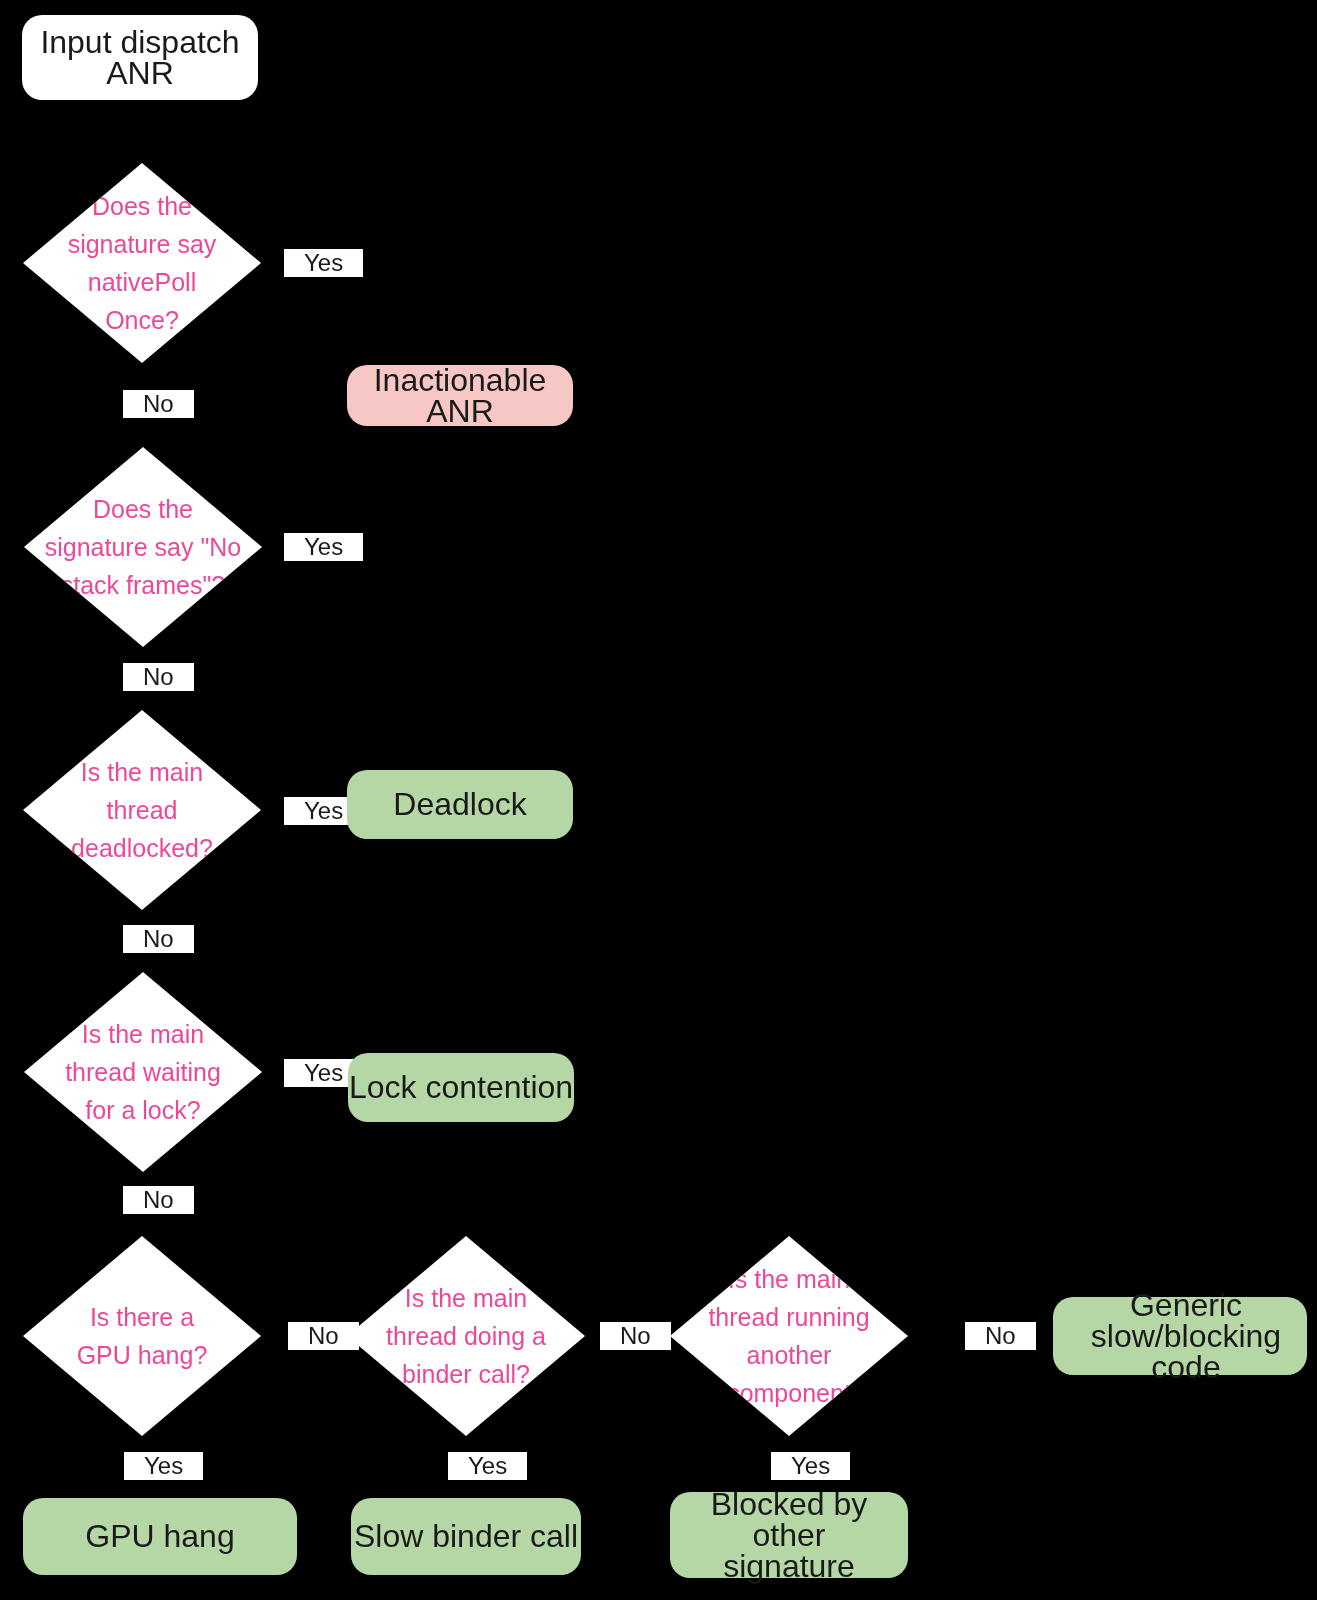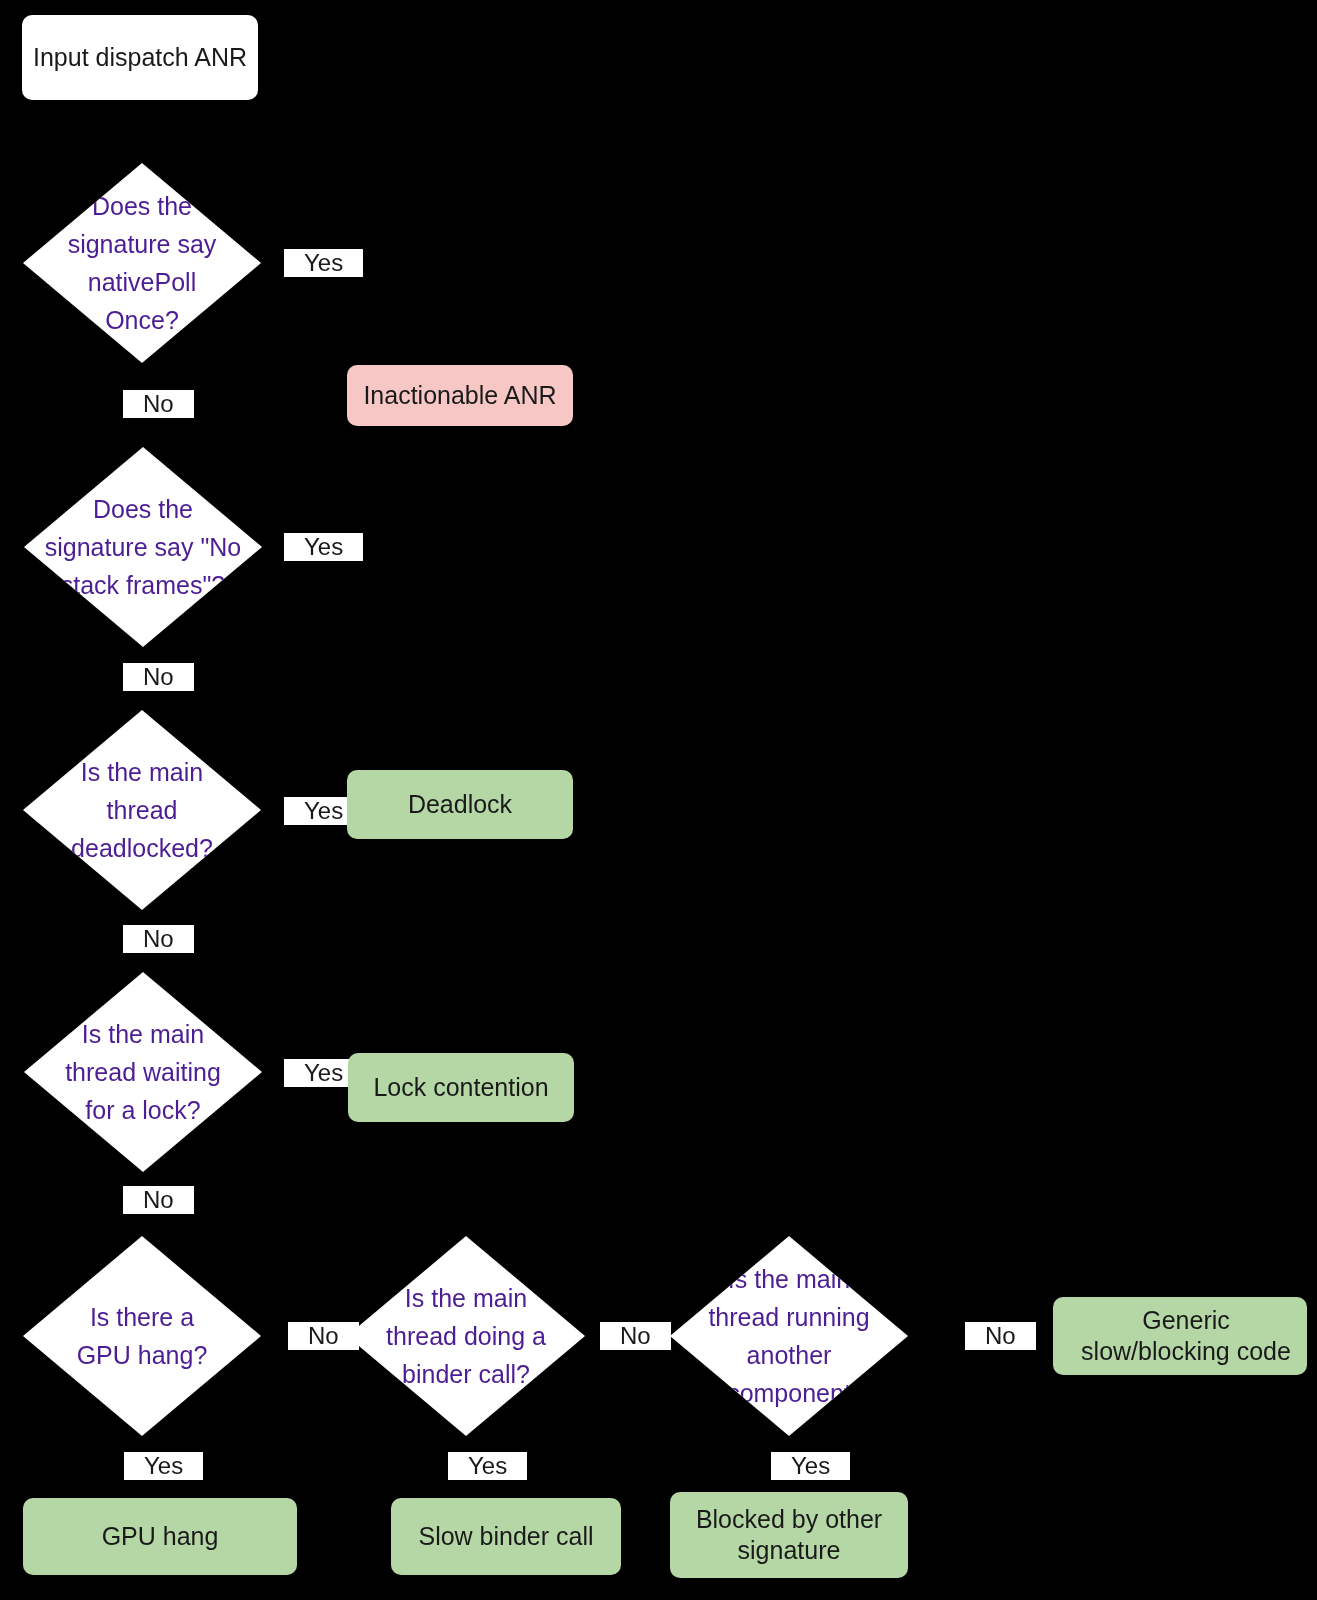--- a/index.html
+++ b/index.html
@@ -11,43 +11,43 @@
     font-family: "Liberation Sans", sans-serif;
     color: #1a1a1a;
     overflow: hidden;
   }
   .box {
     position: absolute;
     display: flex;
     align-items: center;
     justify-content: center;
     text-align: center;
-    font-size: 25px;
+    font-size: 32px;
     line-height: 31px;
     white-space: pre-line;
-    border-radius: 10px;
+    border-radius: 20px;
     color: #1a1a1a;
   }
   .white  { background: #ffffff; }
   .red    { background: #f6c7c4; }
   .green  { background: #b5d7a6; }
   .diamond {
     position: absolute;
     width: 238px;
     height: 200px;
     background: #ffffff;
     clip-path: polygon(50% 0%, 100% 50%, 50% 100%, 0% 50%);
     display: flex;
     align-items: center;
     justify-content: center;
     text-align: center;
     font-size: 25px;
     line-height: 38px;
     white-space: pre-line;
-    color: #4c1d95;
+    color: #ec4899;
   }
   .flow-label {
     position: absolute;
     background: #ffffff;
     color: #1a1a1a;
     font-size: 24px;
     line-height: 28px;
     padding: 0 20px;
     white-space: nowrap;
   }
@@ -58,21 +58,21 @@
   .n-d3           { left: 23px;   top: 710px; }
   .n-d4           { left: 24px;   top: 972px; }
   .n-d5           { left: 23px;   top: 1236px; }
   .n-d6           { left: 347px;  top: 1236px; }
   .n-d7           { left: 670px;  top: 1236px; }
   .n-inactionable { left: 347px;  top: 365px;  width: 226px; height: 61px; }
   .n-deadlock     { left: 347px;  top: 770px;  width: 226px; height: 69px; }
   .n-lock         { left: 348px;  top: 1034px; width: 226px; height: 69px; margin-top: 19px; }
   .n-generic      { left: 1053px; top: 1297px; width: 242px; height: 78px; padding-left: 12px; }
   .n-gpu          { left: 23px;   top: 1498px; width: 274px; height: 77px; }
-  .n-slow         { left: 351px;  top: 1498px; width: 230px; height: 77px; margin-left: 40px; }
+  .n-slow         { left: 351px;  top: 1498px; width: 230px; height: 77px; }
   .n-blocked      { left: 670px;  top: 1492px; width: 238px; height: 86px; }
   
   .l-yes1 { left: 284px; top: 249px; }
   .l-no1  { left: 123px; top: 390px; }
   .l-yes2 { left: 284px; top: 533px; }
   .l-no2  { left: 123px; top: 663px; }
   .l-yes3 { left: 284px; top: 797px; }
   .l-no3  { left: 123px; top: 925px; }
   .l-yes4 { left: 284px; top: 1059px; }
   .l-no4  { left: 123px; top: 1186px; }

